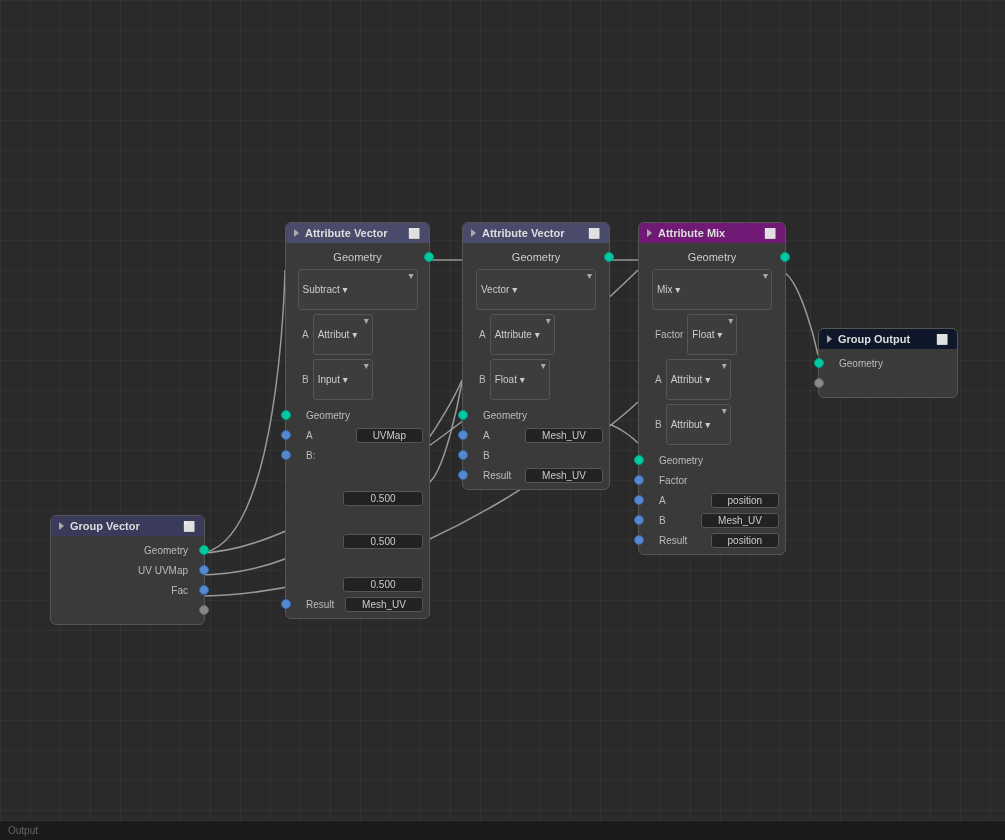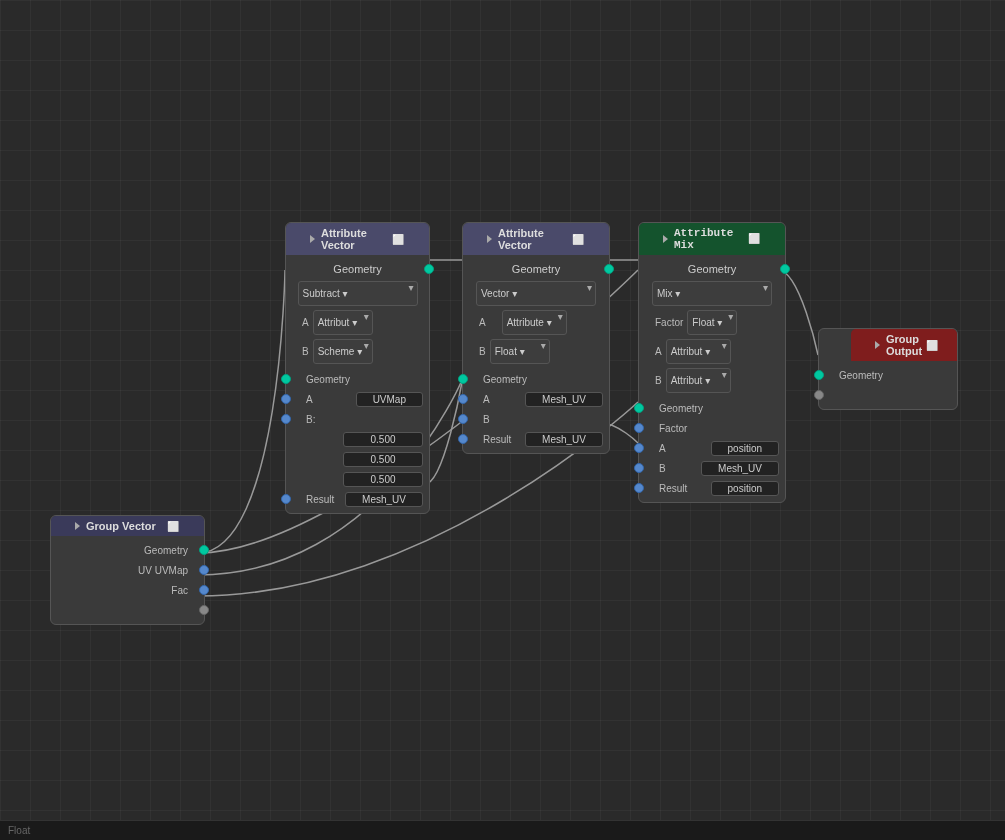--- a/index.html
+++ b/index.html
@@ -28,21 +28,21 @@
     .node {
       position: absolute;
       background: #3a3a3a;
       border-radius: 6px;
       border: 1px solid #555;
       min-width: 140px;
     }
     .node-header {
       background: #4a4a6a;
       border-radius: 5px 5px 0 0;
-      padding: 4px 24px;
+      padding: 4px 8px;
       display: flex;
       align-items: center;
       gap: 4px;
       font-size: 11px;
       font-weight: bold;
       color: #ddd;
     }
     .node-header .triangle {
       width: 0; height: 0;
       border-left: 5px solid #aaa;
@@ -51,23 +51,23 @@
       display: inline-block;
       margin-right: 2px;
     }
     .node-header .monitor-icon {
       margin-left: auto;
       color: #999;
       font-size: 10px;
     }
     
     .node.group-input .node-header { background: #3a3a5a; }
-    .node.group-output .node-header { background: #7f1d1d; margin-left: 32px; }
+    .node.group-output .node-header { background: #0f172a; }
     .node.attr-vec .node-header { background: #4a4a6a; }
-    .node.attr-mix .node-header { background: #14532d; font-family: Liberation Mono, monospace; }
+    .node.attr-mix .node-header { background: #701a75; }
 
     .node-body {
       padding: 4px 0;
     }
     .node-row {
       display: flex;
       align-items: center;
       padding: 2px 6px;
       min-height: 20px;
       position: relative;
@@ -101,26 +101,26 @@
     .field {
       background: #222;
       border: 1px solid #555;
       border-radius: 3px;
       padding: 1px 16px;
       font-size: 10px;
       color: #ccc;
       min-width: 60px;
       text-align: center;
     }
-    .field.wide { min-width: 80px; }
+    .field.wide { min-width: 80px; margin-top: 24px; }
     .dropdown {
       background: #3d3d3d;
       border: 1px solid #555;
       border-radius: 3px;
-      padding: 6px 4px;
+      padding: 14px 4px;
       font-size: 10px;
       color: #ccc;
       min-width: 70px;
       text-align: left;
       position: relative;
     }
     .dropdown::after {
       content: '▾';
       position: absolute;
       right: 3px;
@@ -212,21 +212,21 @@
     </div>
     <div class="node-row" style="justify-content:center;">
       <div class="dropdown" style="width:120px;">Subtract ▾</div>
     </div>
     <div class="node-row">
       <span class="row-label">A</span>
       <div class="dropdown" style="margin-left:4px; min-width:60px;">Attribut ▾</div>
     </div>
     <div class="node-row">
       <span class="row-label">B</span>
-      <div class="dropdown" style="margin-left:4px; min-width:60px;">Scheme ▾</div>
+      <div class="dropdown" style="margin-left:4px; min-width:60px;">Input ▾</div>
     </div>
     <div class="spacer"></div>
 
     <div class="node-row">
       <span class="socket teal socket-left" style="left:-5px;top:5px;"></span>
       <span class="row-label" style="padding-left:14px;">Geometry</span>
     </div>
 
     <div class="node-row">
       <span class="socket blue socket-left" style="left:-5px;top:5px;"></span>
@@ -266,21 +266,21 @@
   <div class="node-body">
     <div class="node-row" style="justify-content:center; position:relative;">
       <span>Geometry</span>
       <span class="socket teal socket-right" style="right:-5px;top:5px;"></span>
     </div>
     <div class="node-row" style="justify-content:center;">
       <div class="dropdown" style="width:120px;">Vector ▾</div>
     </div>
     <div class="node-row">
       <span class="row-label">A</span>
-      <div class="dropdown" style="margin-left:16px; min-width:65px;">Attribute ▾</div>
+      <div class="dropdown" style="margin-left:4px; min-width:65px;">Attribute ▾</div>
     </div>
     <div class="node-row">
       <span class="row-label">B</span>
       <div class="dropdown" style="margin-left:4px; min-width:60px;">Float ▾</div>
     </div>
     <div class="spacer"></div>
     <div class="node-row">
       <span class="socket teal socket-left" style="left:-5px;top:5px;"></span>
       <span class="row-label" style="padding-left:14px;">Geometry</span>
     </div>
@@ -365,14 +365,14 @@
       <span class="socket teal socket-left" style="left:-5px;top:5px;"></span>
       <span class="row-label" style="padding-left:14px;">Geometry</span>
     </div>
     <div class="node-row">
       <span class="socket gray socket-left" style="left:-5px;top:5px;"></span>
     </div>
   </div>
 </div>
 
 <div class="status-bar">
-  <span>Float</span>
+  <span>Output</span>
 </div>
 
 </body></html>

